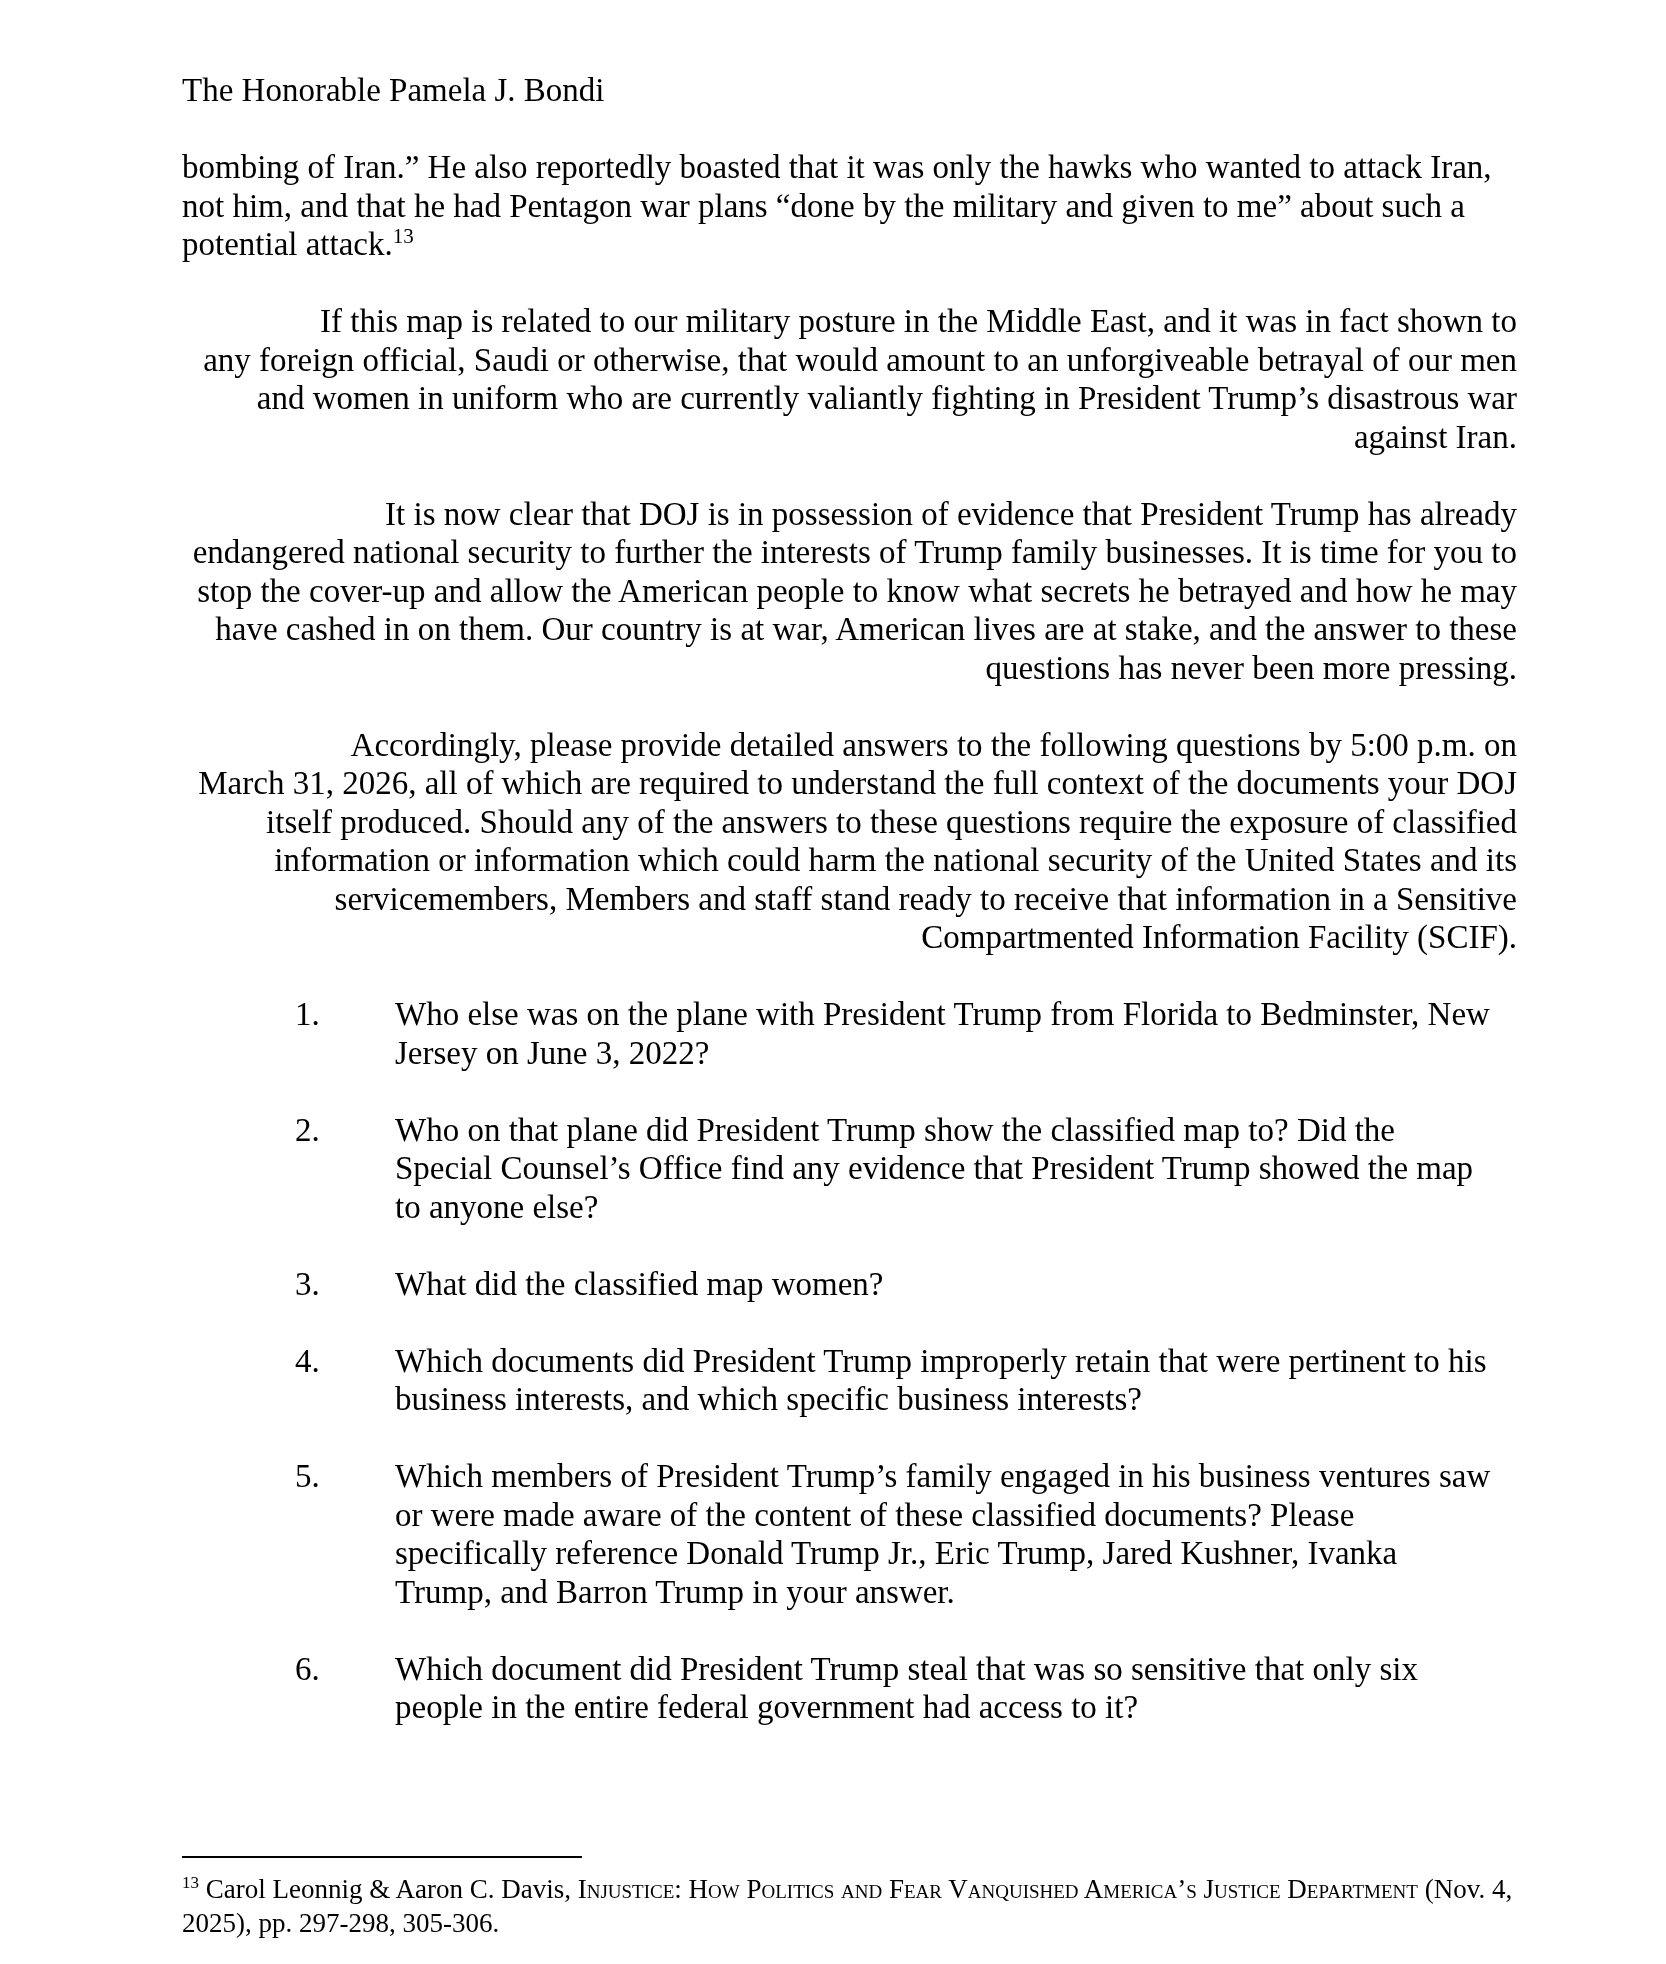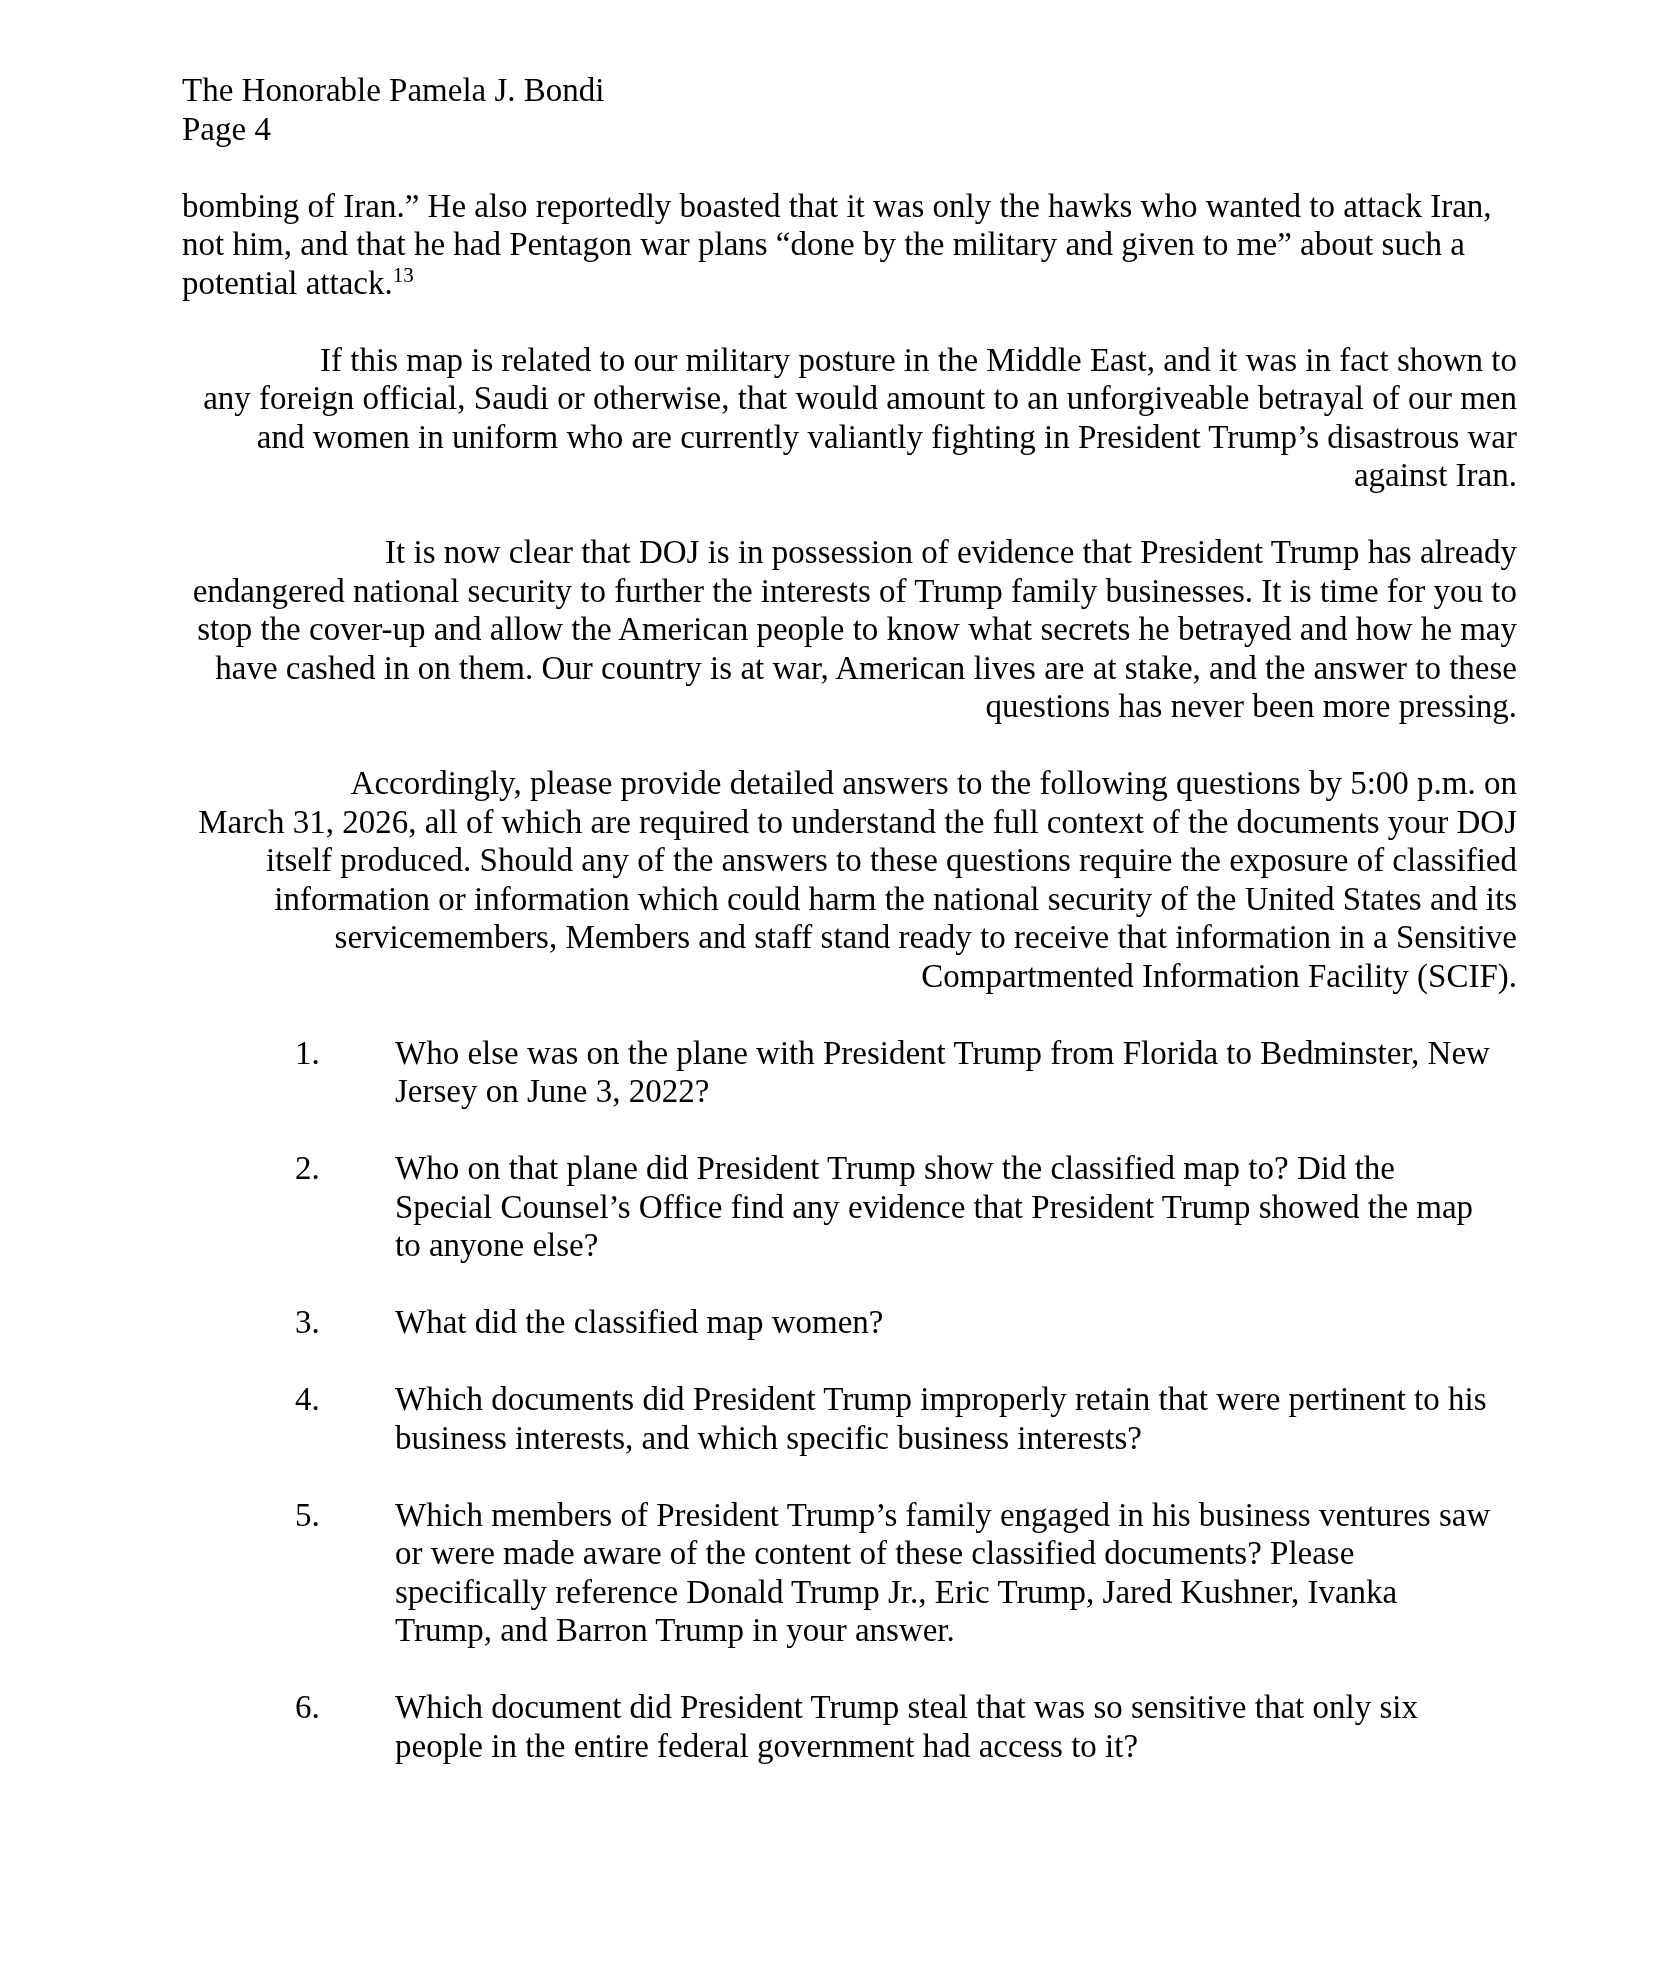--- a/index.html
+++ b/index.html
@@ -78,21 +78,20 @@
     font-variant: small-caps;
   }
 </style>
 </head>
 <body>
 
 <div class="page">
 
   <header>
     <div class="header-line">The Honorable Pamela J. Bondi</div>
-    <div class="header-line">Page 4</div>
   </header>
 
   <main>
 
     <p class="para"><span>bombing of Iran.” He also reportedly boasted that it was only the hawks who wanted to attack Iran, not him, and that he had Pentagon war plans “done by the military and given to me” about such a potential attack.</span><sup class="fn-ref">13</sup></p>
 
     <p class="para indent">If this map is related to our military posture in the Middle East, and it was in fact shown to any foreign official, Saudi or otherwise, that would amount to an unforgiveable betrayal of our men and women in uniform who are currently valiantly fighting in President Trump’s disastrous war against Iran.</p>
 
     <p class="para indent">It is now clear that DOJ is in possession of evidence that President Trump has already endangered national security to further the interests of Trump family businesses. It is time for you to stop the cover-up and allow the American people to know what secrets he betrayed and how he may have cashed in on them. Our country is at war, American lives are at stake, and the answer to these questions has never been more pressing.</p>
 
@@ -127,14 +126,18 @@
 
       <div class="question">
         <span class="qnum">6.</span>
         <span class="qtext">Which document did President Trump steal that was so sensitive that only six people in the entire federal government had access to it?</span>
       </div>
 
     </div>
 
   </main>
 
+  <footer class="footnote-block">
+    <div class="fn-rule"></div>
+    <p class="footnote"><sup class="fn-ref">13</sup><span> Carol Leonnig &amp; Aaron C. Davis, </span><span class="smallcaps">Injustice: How Politics and Fear Vanquished America’s Justice Department</span><span> (Nov. 4, 2025), pp. 297-298, 305-306.</span></p>
+  </footer>
 
 </div>
 
 </body></html>

